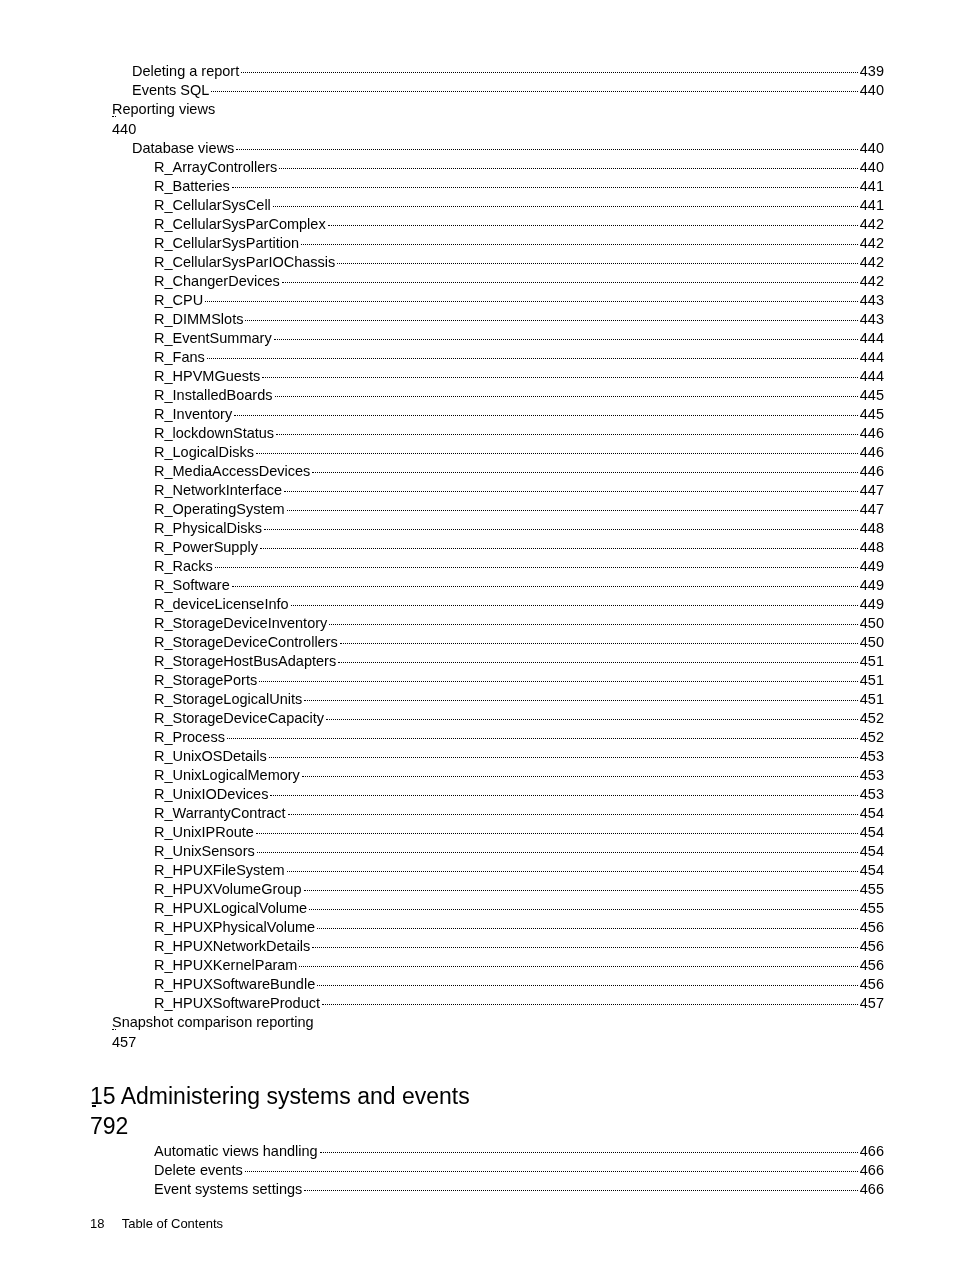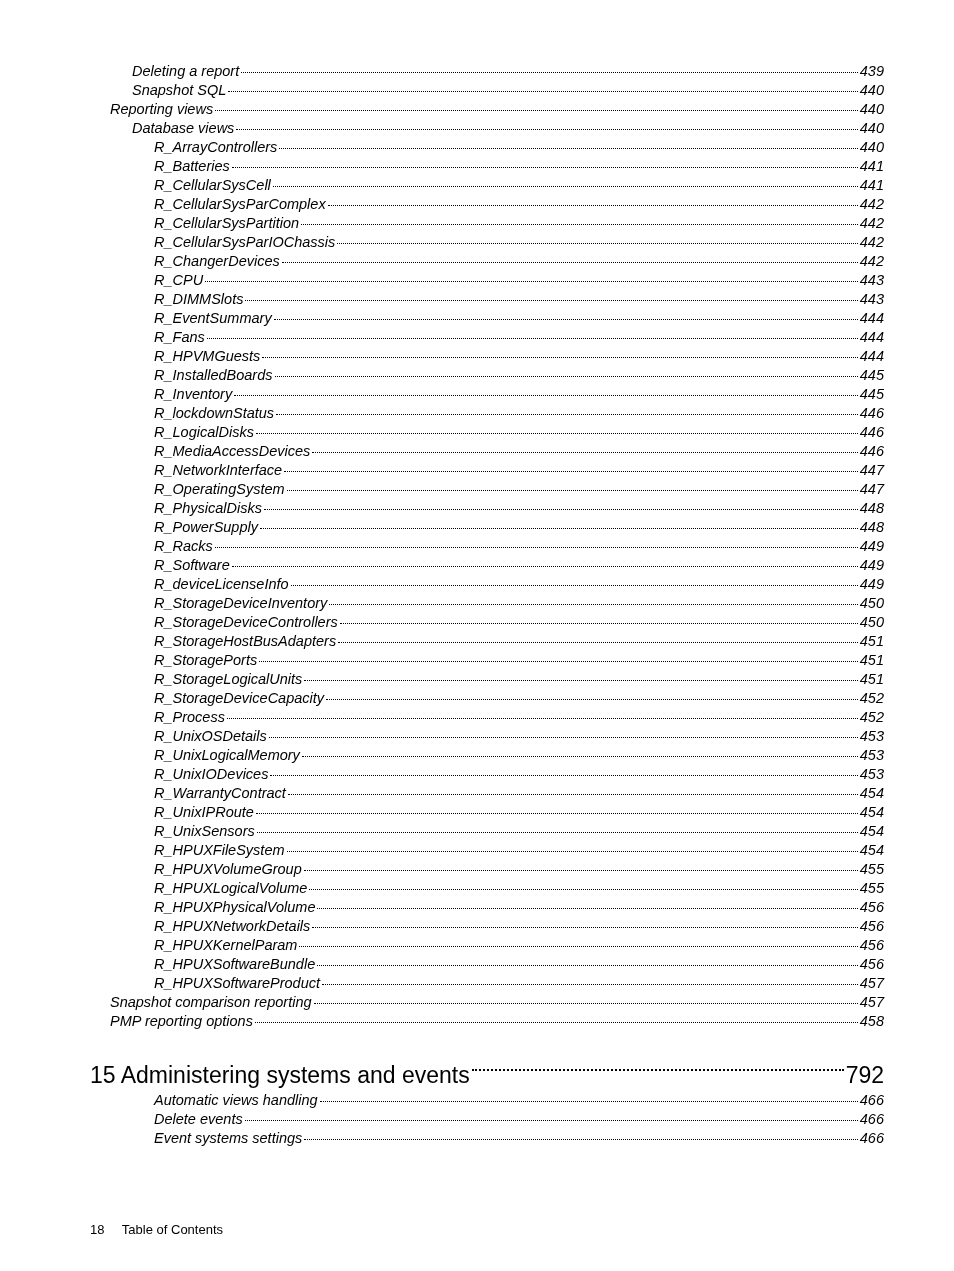--- a/index.html
+++ b/index.html
@@ -15,75 +15,75 @@
     position: relative;
     box-sizing: border-box;
     padding: 62px 70px 0 90px;
   }
   .toc-line {
     display: flex;
     align-items: baseline;
     font-size: 14.5px;
     line-height: 19px;
     white-space: nowrap;
-    font-style: italic;
   }
   .toc-title {
     flex: 0 0 auto;
   }
   .toc-leader {
     flex: 1 1 auto;
     border-bottom: 1.5px dotted #000;
     margin: 0 2px;
     position: relative;
     top: -3px;
     min-width: 4px;
   }
   .toc-page {
     flex: 0 0 auto;
   }
   .chapter-line {
     display: flex;
-    align-items: center;
+    align-items: flex-start;
     font-size: 23px;
     line-height: 28px;
     margin-top: 30px;
     margin-bottom: 2px;
     white-space: nowrap;
+    flex-direction: column;
   }
   .chapter-line .toc-leader {
     border-bottom: 2px dotted #000;
     top: -5px;
   }
-  .indent-1 { padding-left: 20px; }
+  .indent-1 { padding-left: 20px; flex-direction: column; }
   .indent-2 { padding-left: 42px; }
   .indent-3 { padding-left: 64px; text-align: center; }
   .footer {
     position: absolute;
-    bottom: 34px;
+    bottom: 40px;
     left: 90px;
     font-size: 13px;
   }
   .footer-pagenum {
     margin-right: 14px;
   }
 </style>
 </head>
 <body>
 
 <div class="page">
 
   <div id="toc-block-1">
       <div class="toc-line indent-2">
         <span class="toc-title">Deleting a report</span>
         <span class="toc-leader"></span>
         <span class="toc-page">439</span>
       </div>
       <div class="toc-line indent-2">
-        <span class="toc-title">Snapshot SQL</span>
+        <span class="toc-title">Events SQL</span>
         <span class="toc-leader"></span>
         <span class="toc-page">440</span>
       </div>
       <div class="toc-line indent-1">
         <span class="toc-title">Reporting views</span>
         <span class="toc-leader"></span>
         <span class="toc-page">440</span>
       </div>
       <div class="toc-line indent-2">
         <span class="toc-title">Database views</span>
@@ -312,25 +312,20 @@
       </div>
       <div class="toc-line indent-3">
         <span class="toc-title">R_HPUXSoftwareProduct</span>
         <span class="toc-leader"></span>
         <span class="toc-page">457</span>
       </div>
       <div class="toc-line indent-1">
         <span class="toc-title">Snapshot comparison reporting</span>
         <span class="toc-leader"></span>
         <span class="toc-page">457</span>
-      </div>
-      <div class="toc-line indent-1">
-        <span class="toc-title">PMP reporting options</span>
-        <span class="toc-leader"></span>
-        <span class="toc-page">458</span>
       </div>
     </div>
 
   <div class="chapter-line">
     <span class="toc-title">15 Administering systems and events</span>
     <span class="toc-leader"></span>
     <span class="toc-page">792</span>
   </div>
 
   <div id="toc-block-2">

